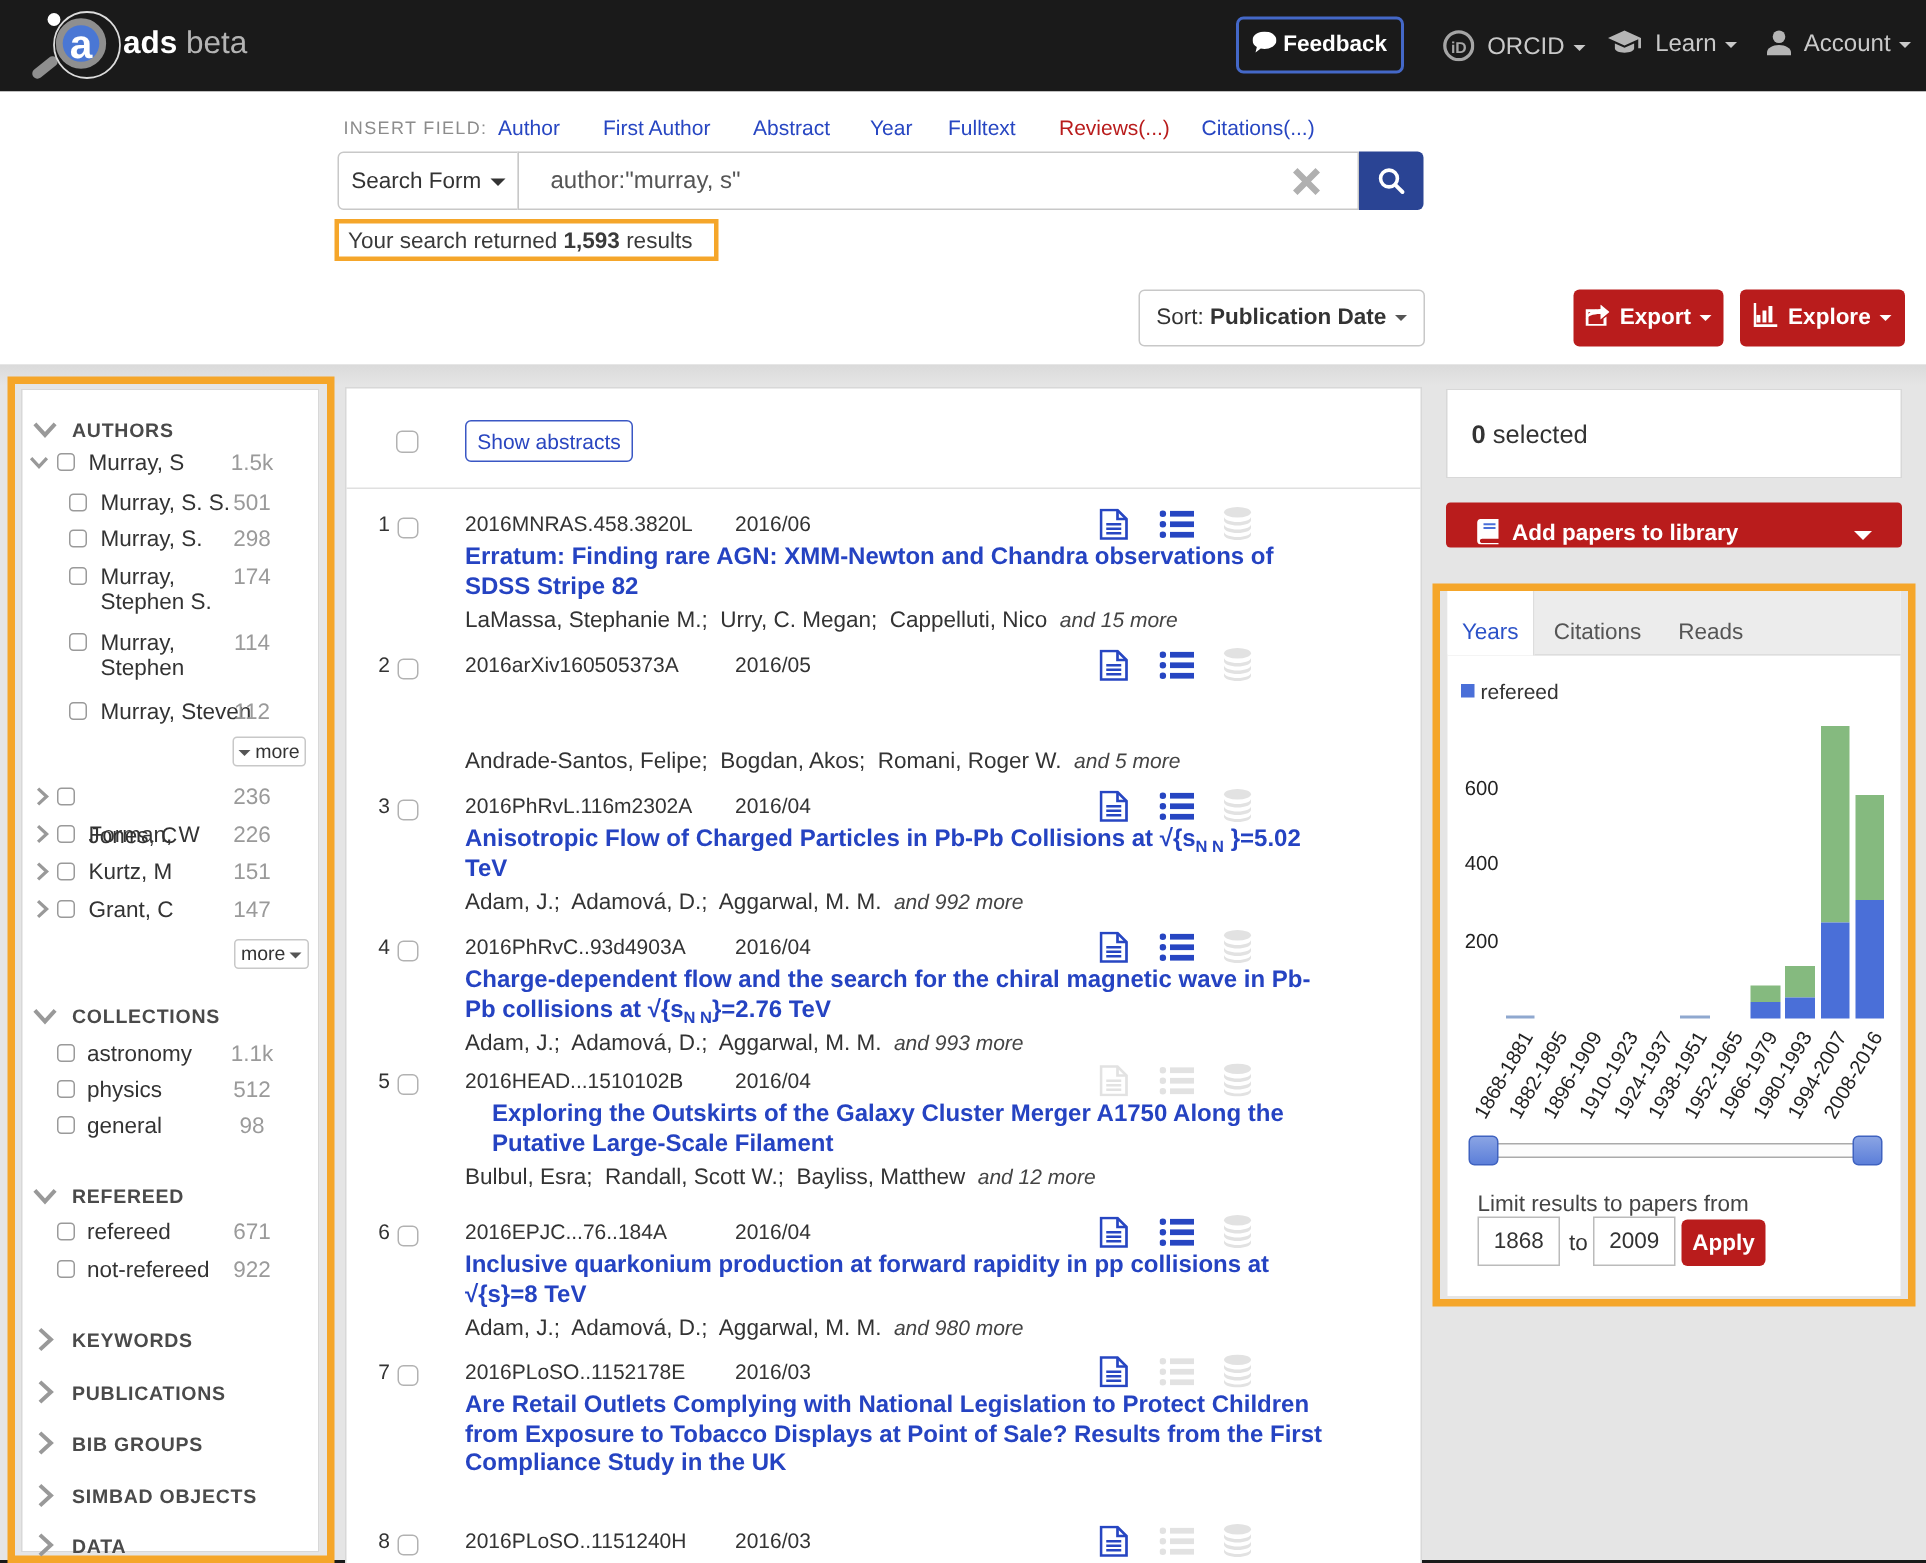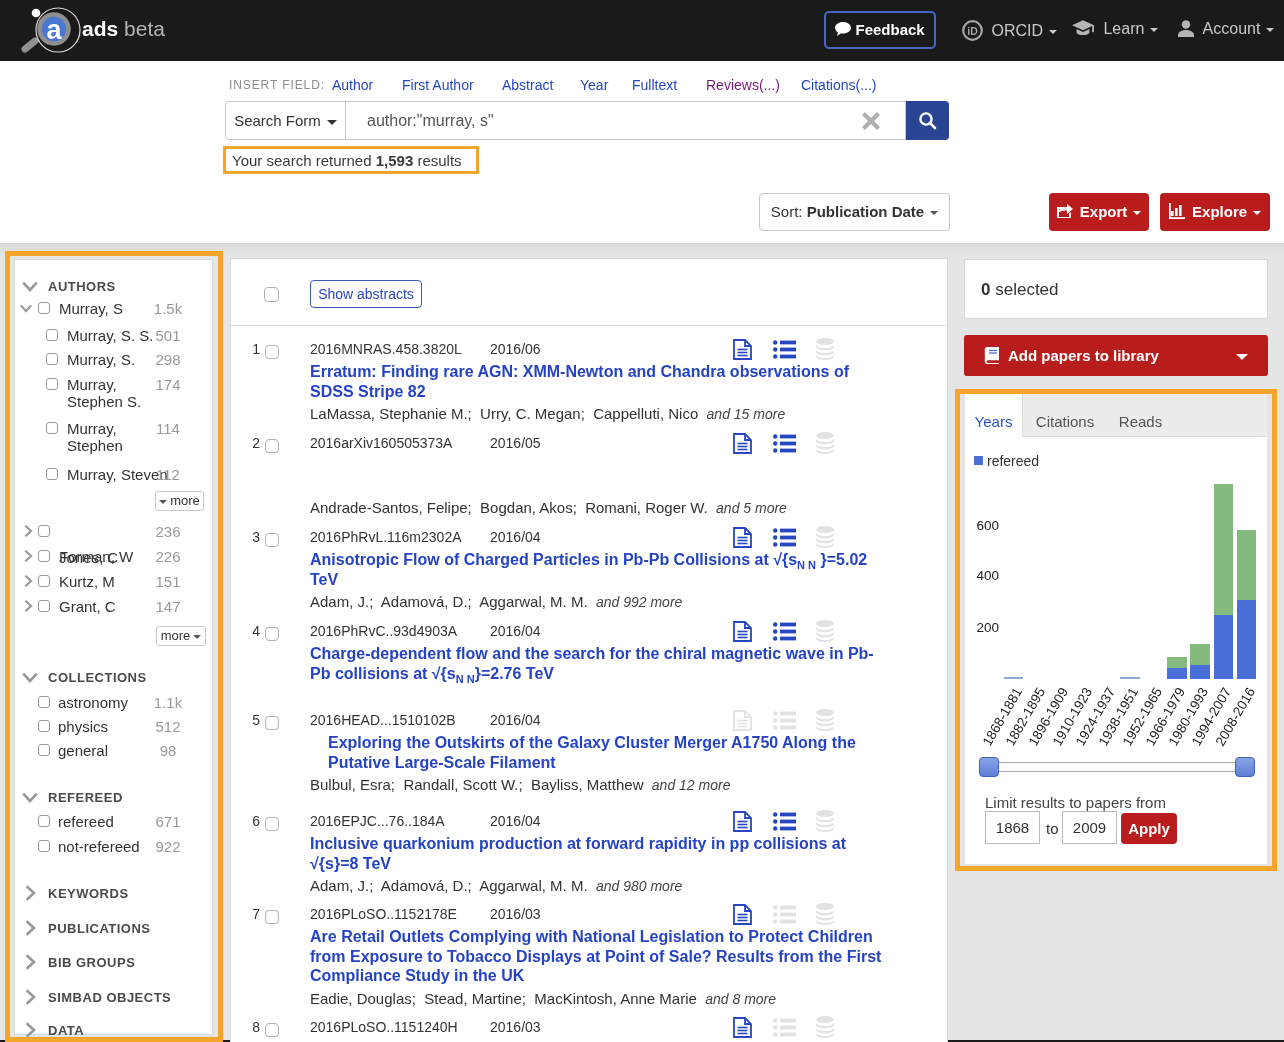--- a/index.html
+++ b/index.html
@@ -50,21 +50,21 @@
         </svg>
 Account<span class="caret" style="color:#c9c9c9"></span></div>
 </div>
 <div class="abs" style="left:0;top:61px;width:1284px;height:182px;background:#fff;"></div>
 <div class="abs" style="left:229px;top:78px;font-size:12px;color:#8c8c8c;letter-spacing:0.9px;">INSERT FIELD:</div>
 <div class="abs" style="left:332px;top:77px;font-size:14px;color:#2746c2;">Author</div>
 <div class="abs" style="left:402px;top:77px;font-size:14px;color:#2746c2;">First Author</div>
 <div class="abs" style="left:502px;top:77px;font-size:14px;color:#2746c2;">Abstract</div>
 <div class="abs" style="left:580px;top:77px;font-size:14px;color:#2746c2;">Year</div>
 <div class="abs" style="left:632px;top:77px;font-size:14px;color:#2746c2;">Fulltext</div>
-<div class="abs" style="left:706px;top:77px;font-size:14px;color:#701a75;">Reviews(...)</div>
+<div class="abs" style="left:706px;top:77px;font-size:14px;color:#b91c1c;">Reviews(...)</div>
 <div class="abs" style="left:801px;top:77px;font-size:14px;color:#2746c2;">Citations(...)</div>
 <div class="abs" style="left:225px;top:101px;width:121px;height:39px;background:#fff;border:1px solid #c8c8c8;border-radius:4px 0 0 4px;font-size:15px;color:#333;line-height:37px;text-align:center;">Search Form<span class="caret" style="color:#333;border-left-width:5px;border-right-width:5px;border-top-width:5px;"></span></div>
 <div class="abs" style="left:345px;top:101px;width:561px;height:39px;background:#fff;border:1px solid #c8c8c8;font-size:16px;color:#555;line-height:37px;padding-left:21px;">author:"murray, s"</div>
 <svg class="abs" style="left:862px;top:112px" width="18" height="18" viewBox="0 0 18 18">
       <path d="M3 0L9 6L15 0L18 3L12 9L18 15L15 18L9 12L3 18L0 15L6 9L0 3Z" fill="#b0b0b0"></path>
     </svg>
 <div class="abs" style="left:906px;top:101px;width:43px;height:39px;background:#2a4494;border-radius:0 4px 4px 0;">
       <svg style="position:absolute;left:12px;top:10px" width="19" height="19" viewBox="0 0 19 19">
         <circle cx="8" cy="8" r="5.6" fill="none" stroke="#fff" stroke-width="2.4"></circle>
         <line x1="12.2" y1="12.2" x2="17" y2="17" stroke="#fff" stroke-width="2.6" stroke-linecap="round"></line>
@@ -288,20 +288,21 @@
       <circle cx="2.2" cy="17.5" r="2.2" fill="#2746c2"></circle>
       <rect x="7" y="15.6" width="16" height="3.8" fill="#2746c2"></rect>
     </svg>
 <svg class="abs" style="left:815px;top:620px" width="20" height="22" viewBox="0 0 20 22">
 <ellipse cx="10" cy="3.5" rx="9" ry="3.5" fill="#e2e2e2"></ellipse>
 <path d="M1 6.5c0 1.9 4 3.5 9 3.5s9-1.6 9-3.5v2.3c0 1.9-4 3.5-9 3.5s-9-1.6-9-3.5z" fill="#e2e2e2"></path>
 <path d="M1 11.5c0 1.9 4 3.5 9 3.5s9-1.6 9-3.5v2.3c0 1.9-4 3.5-9 3.5s-9-1.6-9-3.5z" fill="#e2e2e2"></path>
 <path d="M1 16.5c0 1.9 4 3.5 9 3.5s9-1.6 9-3.5v2c0 1.9-4 3.5-9 3.5s-9-1.6-9-3.5z" fill="#e2e2e2"></path>
 </svg>
 <div class="abs" style="left:310px;top:644px;width:620px;font-size:16px;font-weight:bold;color:#2543c2;line-height:19.5px;">Charge-dependent flow and the search for the chiral magnetic wave in Pb-<br>Pb collisions at √{s<sub>N N</sub>}=2.76 TeV</div>
+<div class="abs" style="left:310px;top:687.0px;font-size:15px;color:#333;">Adam, J.;&nbsp; Adamová, D.;&nbsp; Aggarwal, M. M. &nbsp;<i style="font-size:14px;color:#444">and 993 more</i></div>
 <div class="abs" style="left:246px;top:712px;width:14px;text-align:right;font-size:14px;color:#333;">5</div>
 <div class="abs" style="left:265px;top:716px;width:14px;height:14px;border:1px solid #b2b2b2;border-radius:4px;background:#fff;"></div>
 <div class="abs" style="left:310px;top:712px;font-size:14px;color:#333;">2016HEAD...1510102B</div>
 <div class="abs" style="left:490px;top:712px;font-size:14px;color:#333;">2016/04</div>
 <svg class="abs" style="left:733px;top:710px" width="19" height="21" viewBox="0 0 19 21">
 <path d="M1 1h11l6 6v13H1z" fill="none" stroke="#e2e2e2" stroke-width="1.8"></path>
 <path d="M12 1v6h6" fill="none" stroke="#e2e2e2" stroke-width="1.8"></path>
 <line x1="4.5" y1="10.5" x2="14.5" y2="10.5" stroke="#e2e2e2" stroke-width="1.6"></line>
 <line x1="4.5" y1="13.5" x2="14.5" y2="13.5" stroke="#e2e2e2" stroke-width="1.6"></line>
 <line x1="4.5" y1="16.5" x2="14.5" y2="16.5" stroke="#e2e2e2" stroke-width="1.6"></line>
@@ -368,21 +369,20 @@
       <circle cx="2.2" cy="17.5" r="2.2" fill="#e2e2e2"></circle>
       <rect x="7" y="15.6" width="16" height="3.8" fill="#e2e2e2"></rect>
     </svg>
 <svg class="abs" style="left:815px;top:903px" width="20" height="22" viewBox="0 0 20 22">
 <ellipse cx="10" cy="3.5" rx="9" ry="3.5" fill="#e2e2e2"></ellipse>
 <path d="M1 6.5c0 1.9 4 3.5 9 3.5s9-1.6 9-3.5v2.3c0 1.9-4 3.5-9 3.5s-9-1.6-9-3.5z" fill="#e2e2e2"></path>
 <path d="M1 11.5c0 1.9 4 3.5 9 3.5s9-1.6 9-3.5v2.3c0 1.9-4 3.5-9 3.5s-9-1.6-9-3.5z" fill="#e2e2e2"></path>
 <path d="M1 16.5c0 1.9 4 3.5 9 3.5s9-1.6 9-3.5v2c0 1.9-4 3.5-9 3.5s-9-1.6-9-3.5z" fill="#e2e2e2"></path>
 </svg>
 <div class="abs" style="left:310px;top:927px;width:620px;font-size:16px;font-weight:bold;color:#2543c2;line-height:19.5px;">Are Retail Outlets Complying with National Legislation to Protect Children<br>from Exposure to Tobacco Displays at Point of Sale? Results from the First<br>Compliance Study in the UK</div>
-<div class="abs" style="left:310px;top:989.5px;font-size:15px;color:#333;">Eadie, Douglas;&nbsp; Stead, Martine;&nbsp; MacKintosh, Anne Marie &nbsp;<i style="font-size:14px;color:#444">and 8 more</i></div>
 <div class="abs" style="left:246px;top:1019px;width:14px;text-align:right;font-size:14px;color:#333;">8</div>
 <div class="abs" style="left:265px;top:1023px;width:14px;height:14px;border:1px solid #b2b2b2;border-radius:4px;background:#fff;"></div>
 <div class="abs" style="left:310px;top:1019px;font-size:14px;color:#333;">2016PLoSO..1151240H</div>
 <div class="abs" style="left:490px;top:1019px;font-size:14px;color:#333;">2016/03</div>
 <svg class="abs" style="left:733px;top:1017px" width="19" height="21" viewBox="0 0 19 21">
 <path d="M1 1h11l6 6v13H1z" fill="none" stroke="#2746c2" stroke-width="1.8"></path>
 <path d="M12 1v6h6" fill="none" stroke="#2746c2" stroke-width="1.8"></path>
 <line x1="4.5" y1="10.5" x2="14.5" y2="10.5" stroke="#2746c2" stroke-width="1.6"></line>
 <line x1="4.5" y1="13.5" x2="14.5" y2="13.5" stroke="#2746c2" stroke-width="1.6"></line>
 <line x1="4.5" y1="16.5" x2="14.5" y2="16.5" stroke="#2746c2" stroke-width="1.6"></line>
@@ -396,21 +396,21 @@
       <rect x="7" y="15.6" width="16" height="3.8" fill="#e2e2e2"></rect>
     </svg>
 <svg class="abs" style="left:815px;top:1016px" width="20" height="22" viewBox="0 0 20 22">
 <ellipse cx="10" cy="3.5" rx="9" ry="3.5" fill="#e2e2e2"></ellipse>
 <path d="M1 6.5c0 1.9 4 3.5 9 3.5s9-1.6 9-3.5v2.3c0 1.9-4 3.5-9 3.5s-9-1.6-9-3.5z" fill="#e2e2e2"></path>
 <path d="M1 11.5c0 1.9 4 3.5 9 3.5s9-1.6 9-3.5v2.3c0 1.9-4 3.5-9 3.5s-9-1.6-9-3.5z" fill="#e2e2e2"></path>
 <path d="M1 16.5c0 1.9 4 3.5 9 3.5s9-1.6 9-3.5v2c0 1.9-4 3.5-9 3.5s-9-1.6-9-3.5z" fill="#e2e2e2"></path>
 </svg>
 <div class="abs" style="left:964px;top:259px;width:304px;height:60px;background:#fff;border:1px solid #d8d8d8;"></div>
 <div class="abs" style="left:981px;top:280px;font-size:17px;color:#333;"><b>0</b> selected</div>
-<div class="abs blue-btn" style="left:964px;top:335px;width:304px;height:41px;border-radius:3px;font-size:15px;line-height:41px;">
+<div class="abs blue-btn" style="left:964px;top:335px;width:304px;height:30px;border-radius:3px;font-size:15px;line-height:41px;">
 <svg width="17" height="17" viewBox="0 0 17 17" style="vertical-align:-3px;margin:0 7px 0 20px">
         <path d="M3 0h12v13.2H4.2c-.9 0-1.6.6-1.6 1.4s.7 1.4 1.6 1.4H15V17H3.5C1.6 17 .8 15.8.8 14.6V2.5C.8 1 1.7 0 3 0z" fill="#fff"></path>
         <line x1="5" y1="3.5" x2="13" y2="3.5" stroke="#4a6fd8" stroke-width="1.3"></line>
         <line x1="5" y1="6" x2="13" y2="6" stroke="#4a6fd8" stroke-width="1.3"></line>
       </svg>Add papers to library
 <span class="caret" style="position:absolute;right:20px;top:19px;border-left-width:6px;border-right-width:6px;border-top-width:6px;"></span></div>
 <div class="abs" style="left:955px;top:389px;width:322px;height:482px;border:5px solid #f5a62a;"></div>
 <div class="abs" style="left:965px;top:394px;width:302px;height:470px;background:#fff;"></div>
 <div class="abs" style="left:965px;top:394px;width:302px;height:43px;background:#ececec;border-bottom:1px solid #ddd;"></div>
 <div class="abs" style="left:965px;top:394px;width:58px;height:43px;background:#fff;border-right:1px solid #ddd;font-size:15px;color:#2c52c8;text-align:center;line-height:56px;">Years</div>

